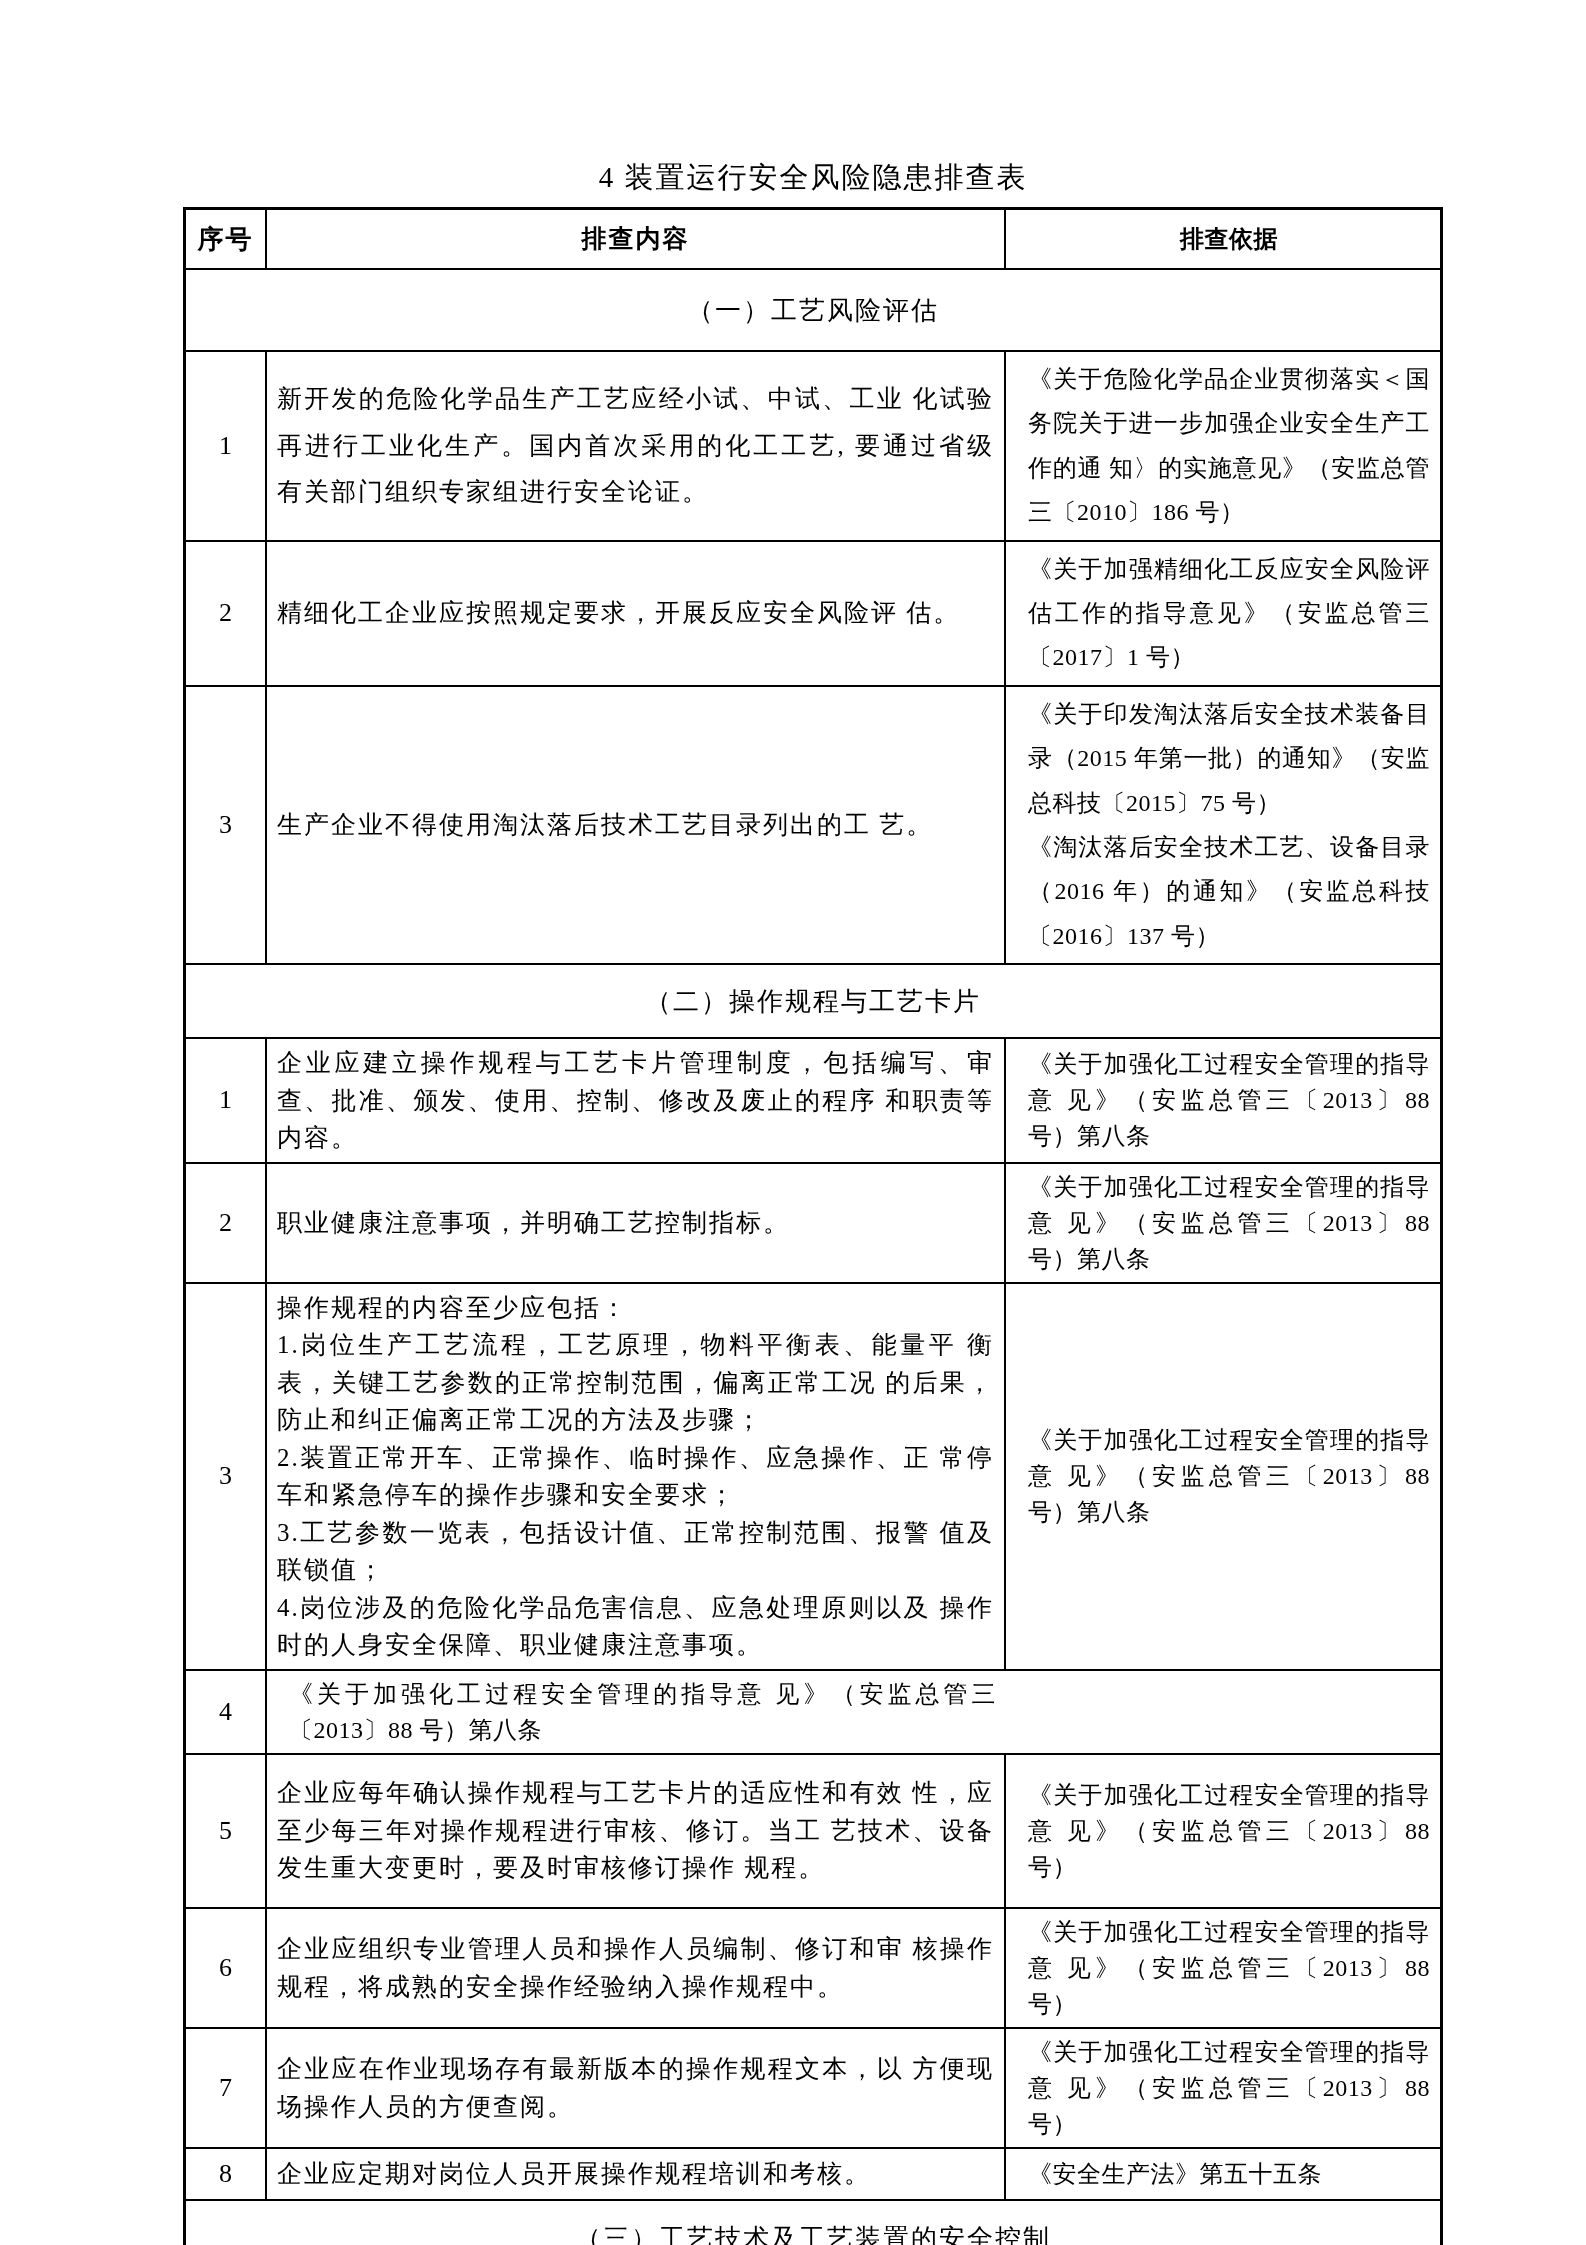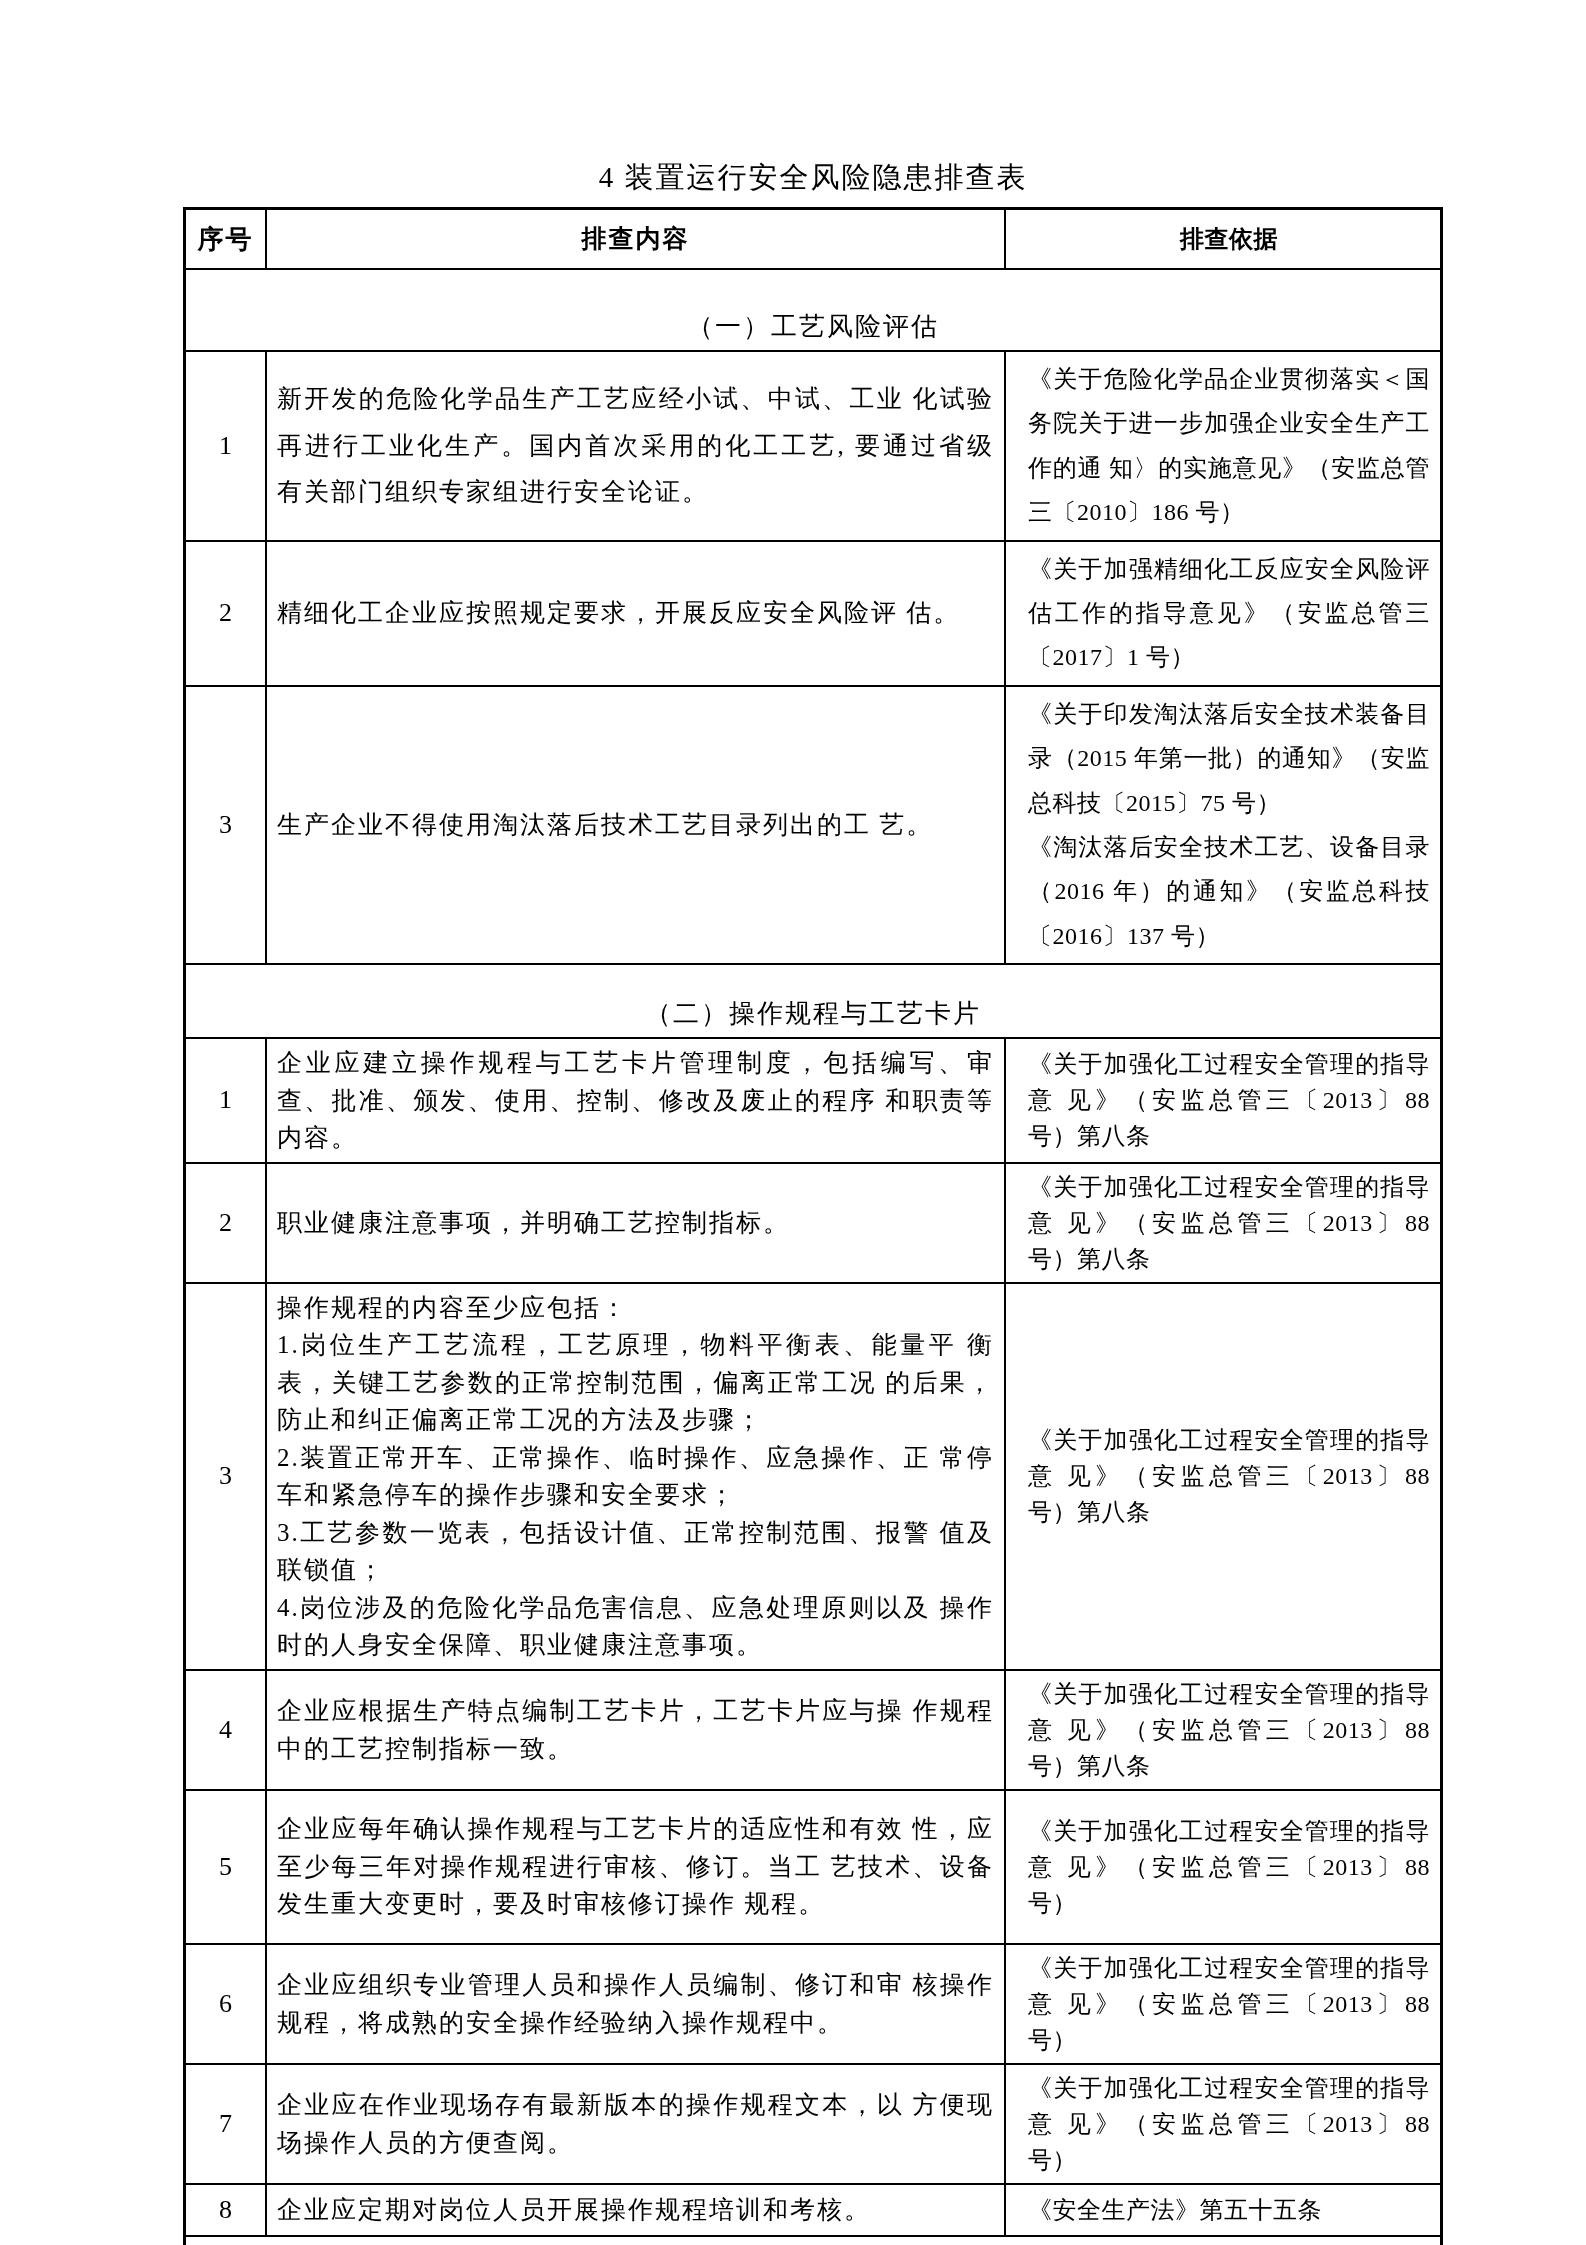--- a/index.html
+++ b/index.html
@@ -70,21 +70,21 @@
   .head-row { min-height: 60px; font-weight: bold; }
   .head-cell {
     font-size: 25px;
     letter-spacing: 2px;
     align-items: center;
     justify-content: center;
     text-align: center;
   }
   .section-row {
     display: flex;
-    align-items: flex-end;
+    align-items: center;
     justify-content: center;
     border-bottom: 2px solid #000;
   }
   .section-cell {
     width: 100%;
     text-align: center;
     font-size: 26px;
     letter-spacing: 2px;
     padding: 6px 10px;
   }
@@ -150,21 +150,20 @@
     <div class="cell content">操作规程的内容至少应包括：
 1.岗位生产工艺流程，工艺原理，物料平衡表、能量平 衡表，关键工艺参数的正常控制范围，偏离正常工况 的后果，防止和纠正偏离正常工况的方法及步骤；
 2.装置正常开车、正常操作、临时操作、应急操作、正 常停车和紧急停车的操作步骤和安全要求；
 3.工艺参数一览表，包括设计值、正常控制范围、报警 值及联锁值；
 4.岗位涉及的危险化学品危害信息、应急处理原则以及 操作时的人身安全保障、职业健康注意事项。</div>
     <div class="cell basis">《关于加强化工过程安全管理的指导意 见》（安监总管三〔2013〕88 号）第八条</div>
   </div>
 
   <div class="trow data-row" style="min-height: 70px;">
     <div class="cell num">4</div>
-    <div class="cell content">企业应根据生产特点编制工艺卡片，工艺卡片应与操 作规程中的工艺控制指标一致。</div>
     <div class="cell basis">《关于加强化工过程安全管理的指导意 见》（安监总管三〔2013〕88 号）第八条</div>
   </div>
 
   <div class="trow data-row" style="min-height: 154px;">
     <div class="cell num">5</div>
     <div class="cell content">企业应每年确认操作规程与工艺卡片的适应性和有效 性，应至少每三年对操作规程进行审核、修订。当工 艺技术、设备发生重大变更时，要及时审核修订操作 规程。</div>
     <div class="cell basis">《关于加强化工过程安全管理的指导意 见》（安监总管三〔2013〕88 号）</div>
   </div>
 
   <div class="trow data-row" style="min-height: 70px;">

